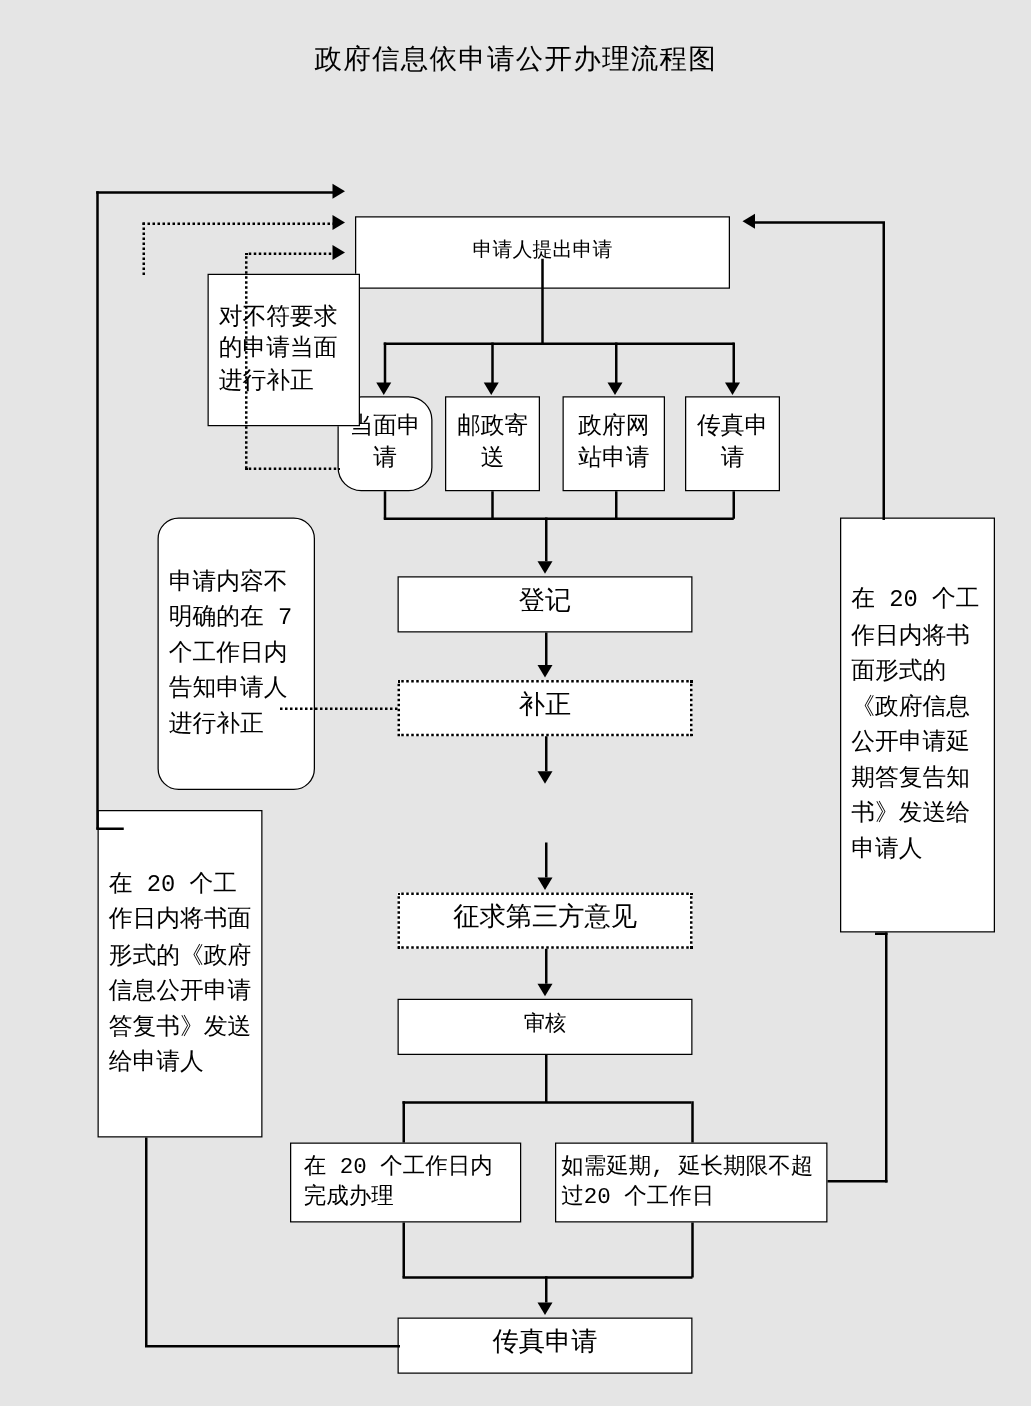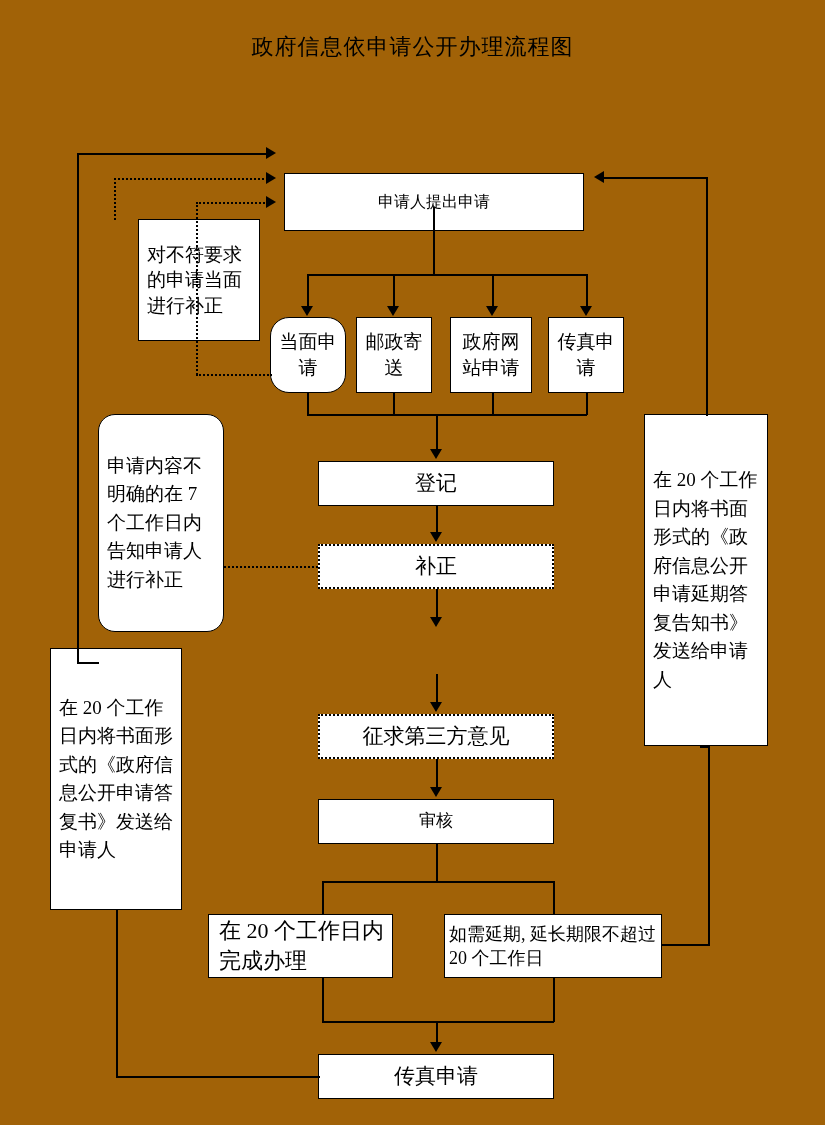--- a/index.html
+++ b/index.html
@@ -9,21 +9,22 @@
   }
   body {
     font-family: "Liberation Serif", "DejaVu Serif", serif;
     color: #000000;
   }
   #page {
     position: relative;
     width: 825px;
     height: 1125px;
     overflow: hidden;
-    background: #a16207;
+    background: #e5e5e5;
+    font-family: Liberation Mono, monospace;
   }
   .title {
     position: absolute;
     left: 0;
     top: 32px;
     width: 825px;
     text-align: center;
     font-size: 22px;
     letter-spacing: 1px;
   }
@@ -43,20 +44,21 @@
   .node.dotted {
     border-style: dotted;
     border-width: 2px;
   }
   .node.note {
     font-size: 18px;
     line-height: 1.5;
     padding: 4px 8px;
     text-align: left;
     justify-content: flex-start;
+    margin-left: 28px;
   }
   .line {
     position: absolute;
     background: #000;
   }
   .line.h { height: 1.5px; }
   .line.v { width: 1.5px; }
   .dline {
     position: absolute;
   }
@@ -100,21 +102,21 @@
 
   <div class="node" style="left:318px; top:461px; width:236px; height:45px; font-size:21px;">登记</div>
 
   <div class="node dotted" style="left:318px; top:544px; width:236px; height:45px; font-size:21px;">补正</div>
 
 
   <div class="node dotted" style="left:318px; top:714px; width:236px; height:45px; font-size:21px;">征求第三方意见</div>
 
   <div class="node" style="left:318px; top:799px; width:236px; height:45px; font-size:17px;">审核</div>
 
-  <div class="node" style="left:208px; top:914px; width:185px; height:64px; font-size:22px; text-align:left; justify-content:flex-start; padding-left:10px;">在 20 个工作日内完成办理</div>
+  <div class="node" style="left:232px; top:914px; width:185px; height:64px; font-size:18px; text-align:left; justify-content:flex-start; padding-left:10px;">在 20 个工作日内完成办理</div>
 
   <div class="node" style="left:444px; top:914px; width:218px; height:64px; font-size:18px; text-align:left; justify-content:flex-start; ">如需延期, 延长期限不超过20 个工作日</div>
 
   <div class="node" style="left:318px; top:1054px; width:236px; height:45px; font-size:21px;">传真申请</div>
 
   <div class="node" style="left:270px; top:317px; width:76px; height:76px; font-size:19px;border-radius:19px;">当面申请</div>
 
   <div class="node" style="left:356px; top:317px; width:76px; height:76px; font-size:19px;">邮政寄送</div>
 
   <div class="node" style="left:450px; top:317px; width:82px; height:76px; font-size:19px;">政府网站申请</div>

